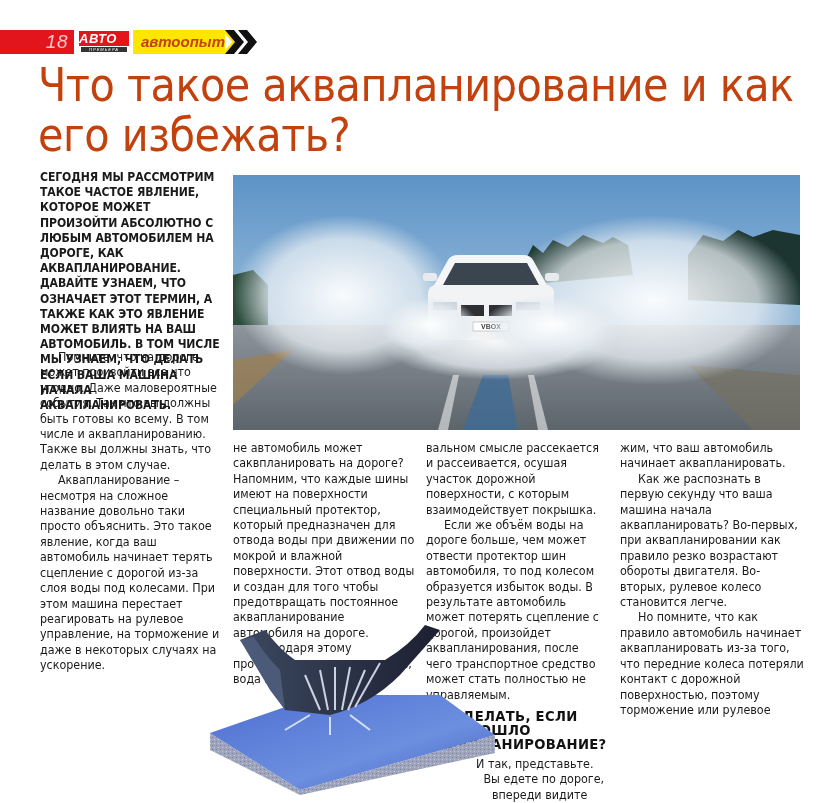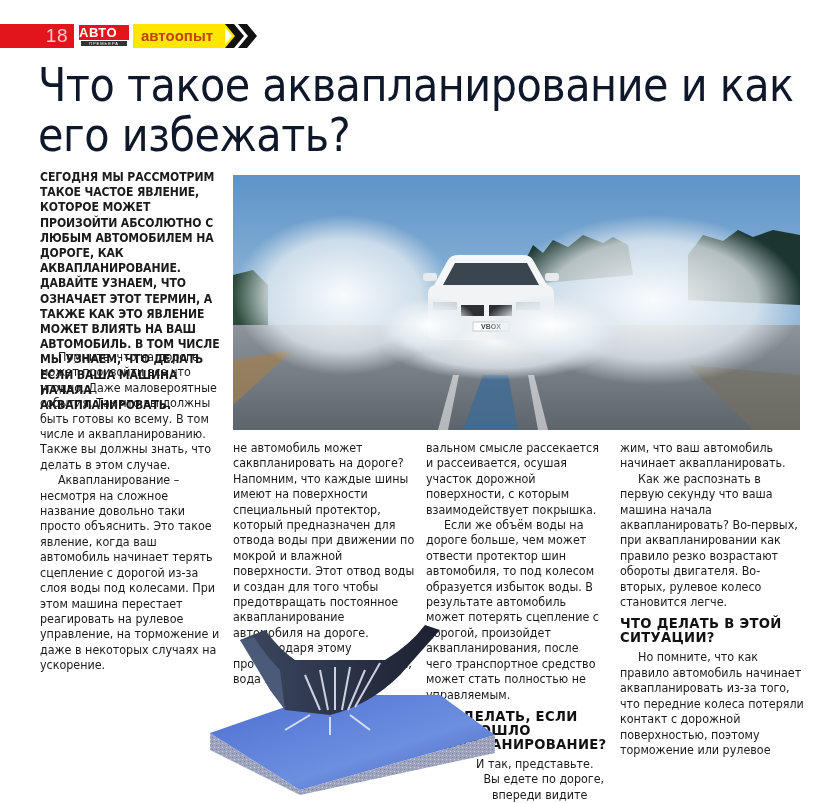--- a/index.html
+++ b/index.html
@@ -1,31 +1,31 @@
 <!DOCTYPE html>
 <html><head>
 <meta charset="utf-8">
 <style>
   html, body { margin:0; padding:0; }
   body {
     width:840px; height:803px; background:#ffffff; position:relative; overflow:hidden;
     font-family:"DejaVu Sans Condensed","DejaVu Sans","Liberation Sans",sans-serif;
     color:#1a1a1a;
   }
-  .header { position:absolute; left:0; top:24px; height:24px; width:270px; }
+  .header { position:absolute; left:0; top:30px; height:24px; width:270px;font-style:italic; }
   .page-bar { position:absolute; left:0; top:0; width:74px; height:24px; background:#e3151c; }
   .page-num { position:absolute; right:6px; top:0; line-height:24px; font-size:19px; color:#f6c7c8; font-family:"Liberation Sans",sans-serif; font-weight:300; letter-spacing:0.5px; }
   .logo { position:absolute; left:79px; top:1px; width:50px; height:22px; }
   .logo-main { position:absolute; left:0; top:0; width:50px; height:15px; background:#e3151c; color:#fff; font-family:"Liberation Sans",sans-serif; font-weight:bold; font-size:13px; line-height:15px; text-align:left; letter-spacing:0.5px; }
   .logo-sub { position:absolute; left:2px; top:16px; width:46px; height:5px; background:#333; color:#fff; font-size:4px; line-height:5px; text-align:center; letter-spacing:1px; font-family:"Liberation Sans",sans-serif; }
   .section-tag { position:absolute; left:133px; top:0; height:24px; width:92px; background:#ffe600; }
   .section-label { position:absolute; left:8px; top:0; line-height:24px; font-size:15px; font-weight:bold; color:#c2410c; font-family:"Liberation Sans",sans-serif; }
   .chevrons { position:absolute; left:222px; top:0; width:40px; height:24px; }
 
-  .title { position:absolute; left:38px; top:60px; width:760px; margin:0; font-family:"DejaVu Sans Condensed","DejaVu Sans",sans-serif; font-weight:normal; font-size:46px; line-height:50px; color:#0f172a; letter-spacing:-0.5px; }
+  .title { position:absolute; left:38px; top:60px; width:760px; margin:0; font-family:"DejaVu Sans Condensed","DejaVu Sans",sans-serif; font-weight:normal; font-size:46px; line-height:50px; color:#c2410c; letter-spacing:-0.5px; }
 
   .photo { position:absolute; left:233px; top:175px; width:567px; height:255px; overflow:hidden; }
 
   .col { position:absolute; font-size:12.4px; line-height:15.4px; text-align:left; }
   .col p { margin:0; }
   .col p.ind { text-indent:18px; }
   .lead { position:absolute; left:40px; top:170px; width:182px; font-size:12.1px; line-height:15.2px; font-weight:bold; text-transform:uppercase; letter-spacing:-0.1px; }
   .col1 { left:40px; top:349px; width:182px; }
   .col2 { left:233px; top:440px; width:182px; }
   .col3 { left:426px; top:440px; width:182px; }
@@ -121,21 +121,20 @@
   <p>вальном смысле рассекается и рассеивается, осушая участок дорожной поверхности, с которым взаимодействует покрышка.</p>
   <p class="ind">Если же объём воды на дороге больше, чем может отвести протектор шин автомобиля, то под колесом образуется избыток воды. В результате автомобиль может потерять сцепление с дорогой, произойдет аквапланирования, после чего транспортное средство может стать полностью не управляемым.</p>
   <p class="subhead">Что делать, если произошло аквапланирование?</p>
   <div class="wrap-box"></div>
   <p class="ind">И так, представьте. Вы едете по дороге, впереди видите большую лужу и не снижая скорости заезжаете в воду. В этот момент предполо-</p>
 </div>
 
 <div class="col col4">
   <p>жим, что ваш автомобиль начинает аквапланировать.</p>
   <p class="ind">Как же распознать в первую секунду что ваша машина начала аквапланировать? Во-первых, при аквапланировании как правило резко возрастают обороты двигателя. Во-вторых, рулевое колесо становится легче.</p>
-  <p class="subhead">Что делать в этой ситуации?</p>
   <p class="ind">Но помните, что как правило автомобиль начинает аквапланировать из-за того, что передние колеса потеряли контакт с дорожной поверхностью, поэтому торможение или рулевое</p>
 </div>
 
 <svg class="tire" viewBox="0 0 285 180">
   <defs>
     <linearGradient id="water" x1="0" y1="0" x2="1" y2="1">
       <stop offset="0" stop-color="#4d6fd0"></stop>
       <stop offset="0.6" stop-color="#6d8fe0"></stop>
       <stop offset="1" stop-color="#3f5cb8"></stop>
     </linearGradient>

